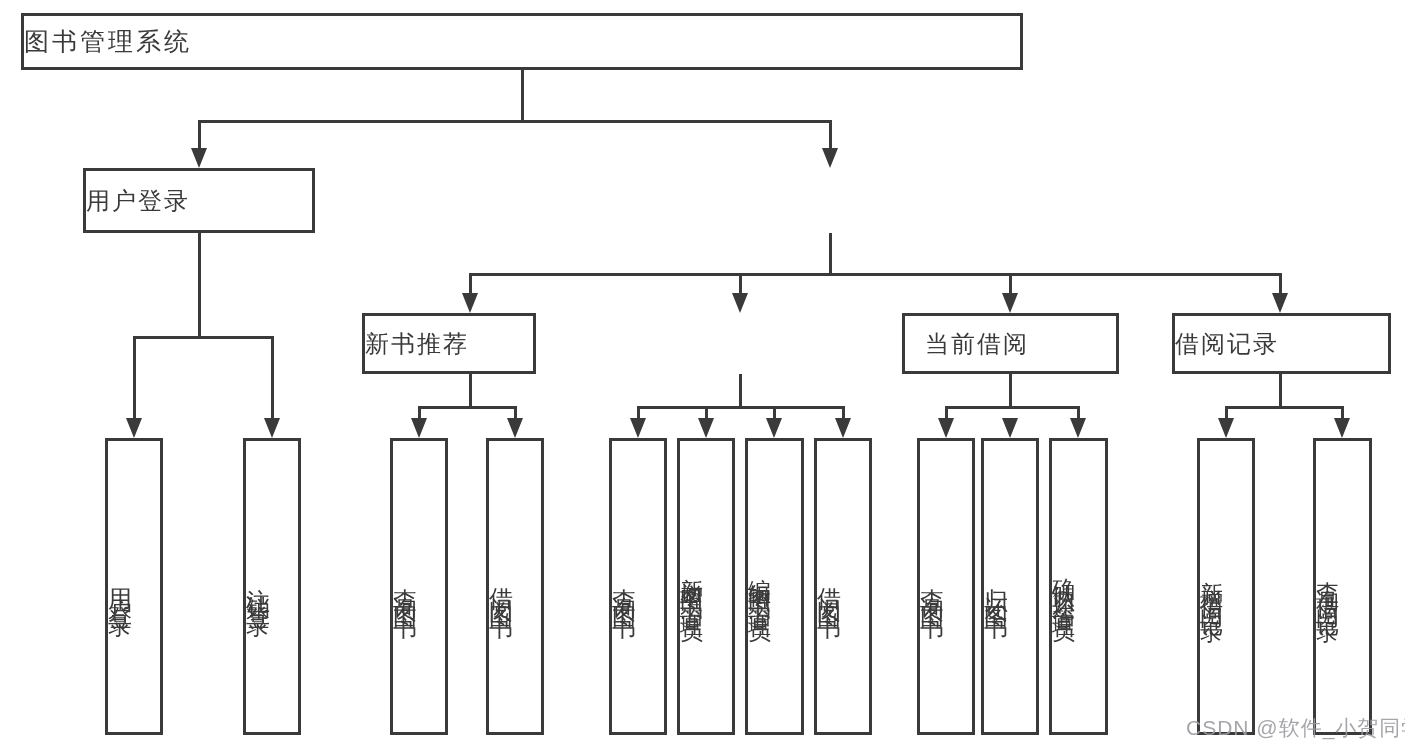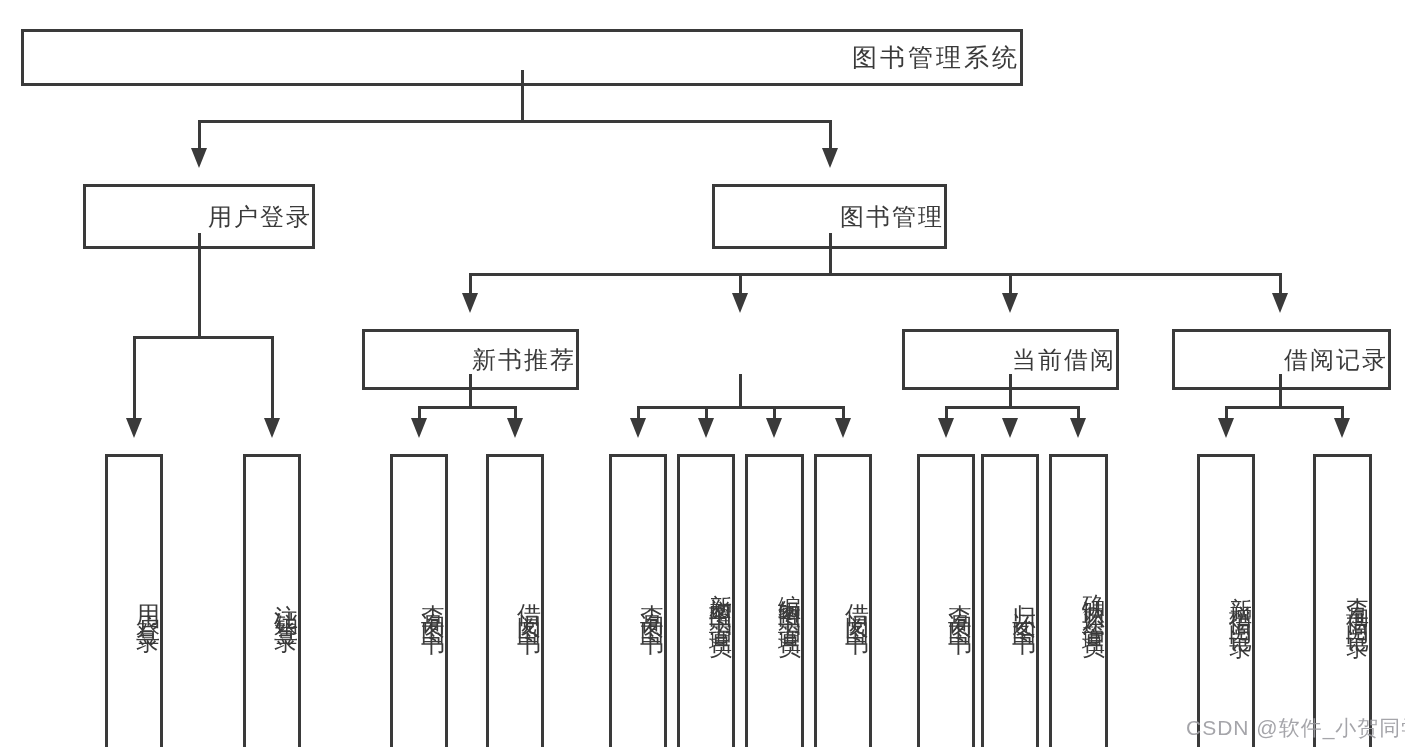--- a/index.html
+++ b/index.html
@@ -18,22 +18,21 @@
     font-family: "Liberation Sans", "DejaVu Sans", sans-serif;
     color: var(--text);
   }
   .box {
     position: absolute;
     box-sizing: border-box;
     border: 3px solid var(--line);
     background: #fff;
     display: flex;
     align-items: center;
-    justify-content: flex-end;
-    margin-top: 16px;
+    justify-content: flex-start;
   }
   .h-label { font-size: 24px; letter-spacing: 2px; white-space: nowrap; }
   .root-label { font-size: 25px; letter-spacing: 3px; }
   .v-label {
     writing-mode: vertical-rl;
     text-orientation: mixed;
     font-size: 24px;
     letter-spacing: 9px;
     line-height: 1;
     white-space: nowrap;
@@ -67,30 +66,27 @@
 <div class="canvas">
 
   <div class="box" style="left:21px; top:13px; width:1002px; height:57px;">
     <span class="h-label root-label">图书管理系统</span>
   </div>
 
   <div class="box" style="left:83px; top:168px; width:232px; height:65px;">
     <span class="h-label">用户登录</span>
   </div>
 
-  <div class="box" style="left:712px; top:168px; width:235px; height:65px;">
-    <span class="h-label">图书管理</span>
-  </div>
 
-  <div class="box" style="left:362px; top:313px; width:217px; height:61px;">
+  <div class="box" style="left:362px; top:313px; width:174px; height:61px;">
     <span class="h-label">新书推荐</span>
   </div>
 
 
-  <div class="box" style="left:902px; top:313px; width:217px; height:61px;">
+  <div class="box" style="left:902px; top:313px; width:217px; height:61px;padding-left:20px;">
     <span class="h-label">当前借阅</span>
   </div>
 
   <div class="box" style="left:1172px; top:313px; width:219px; height:61px;">
     <span class="h-label">借阅记录</span>
   </div>
 
   <div class="box" style="left:105px; top:438px; width:58px; height:297px;">
     <span class="v-label">用户登录</span>
   </div>

